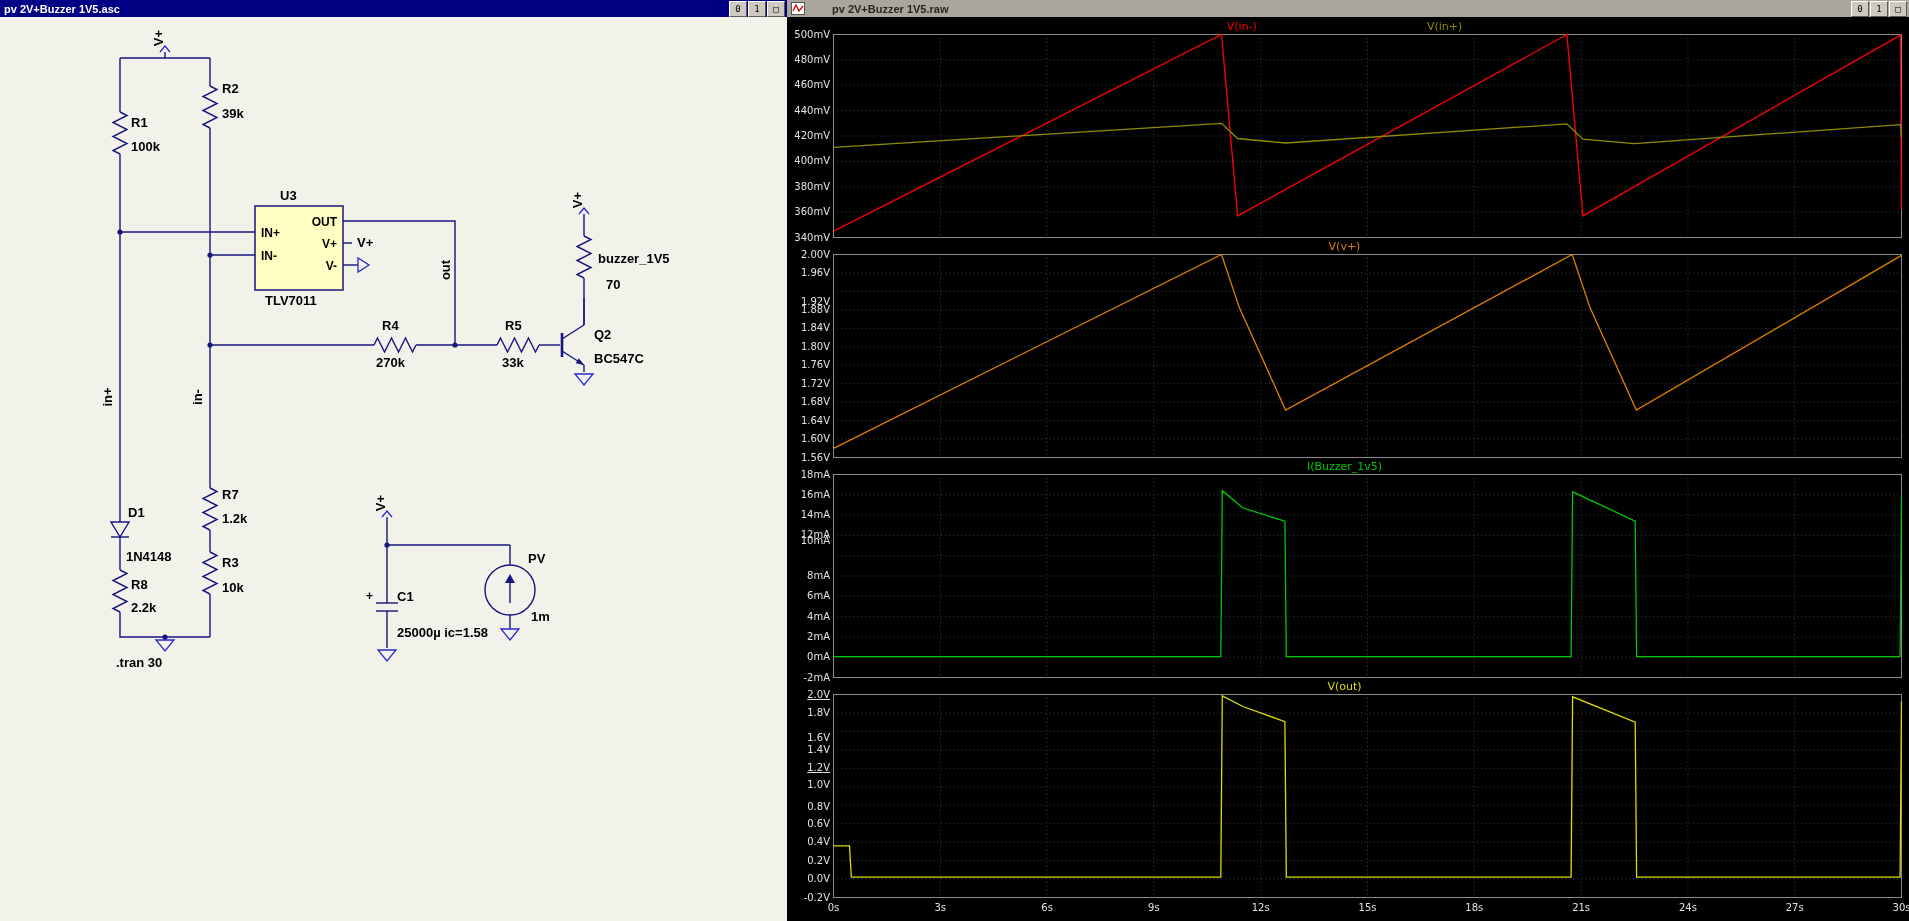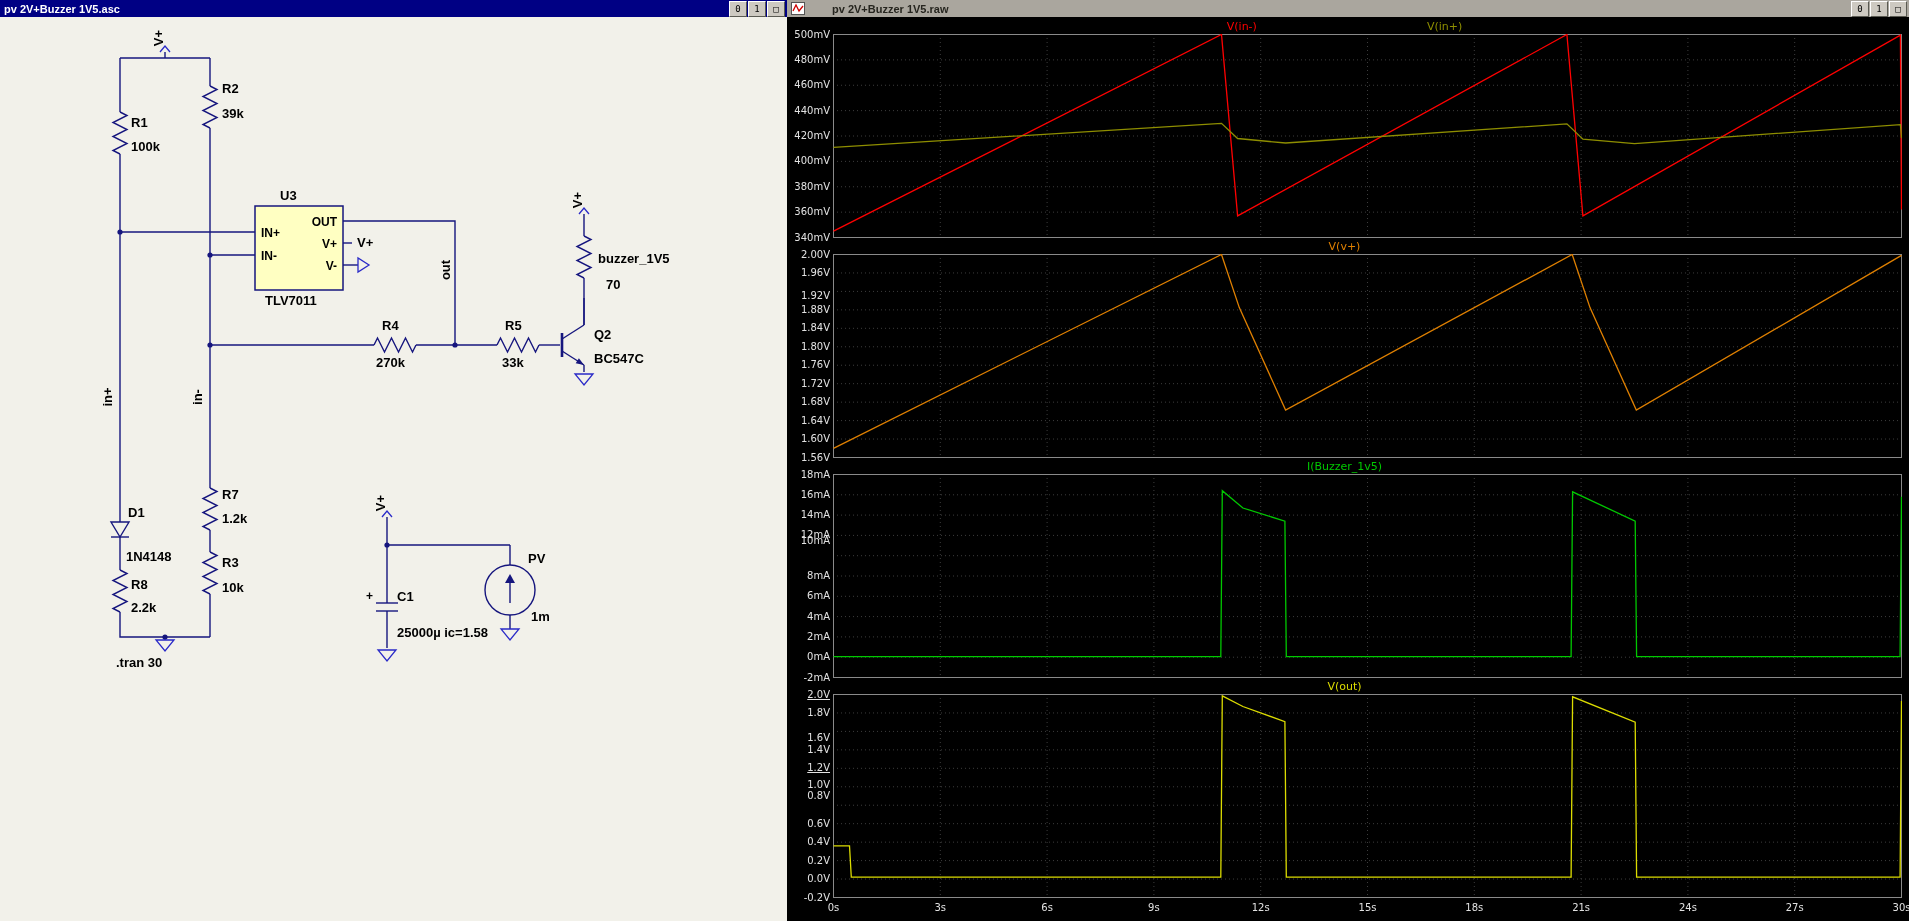--- a/index.html
+++ b/index.html
@@ -301,21 +301,21 @@
         </div>
       </div>
       <div class="pane">
         <div class="pane-titles">
             <span style="color: rgb(224, 128, 0);">V(v+)</span>
           </div>
         <div class="pane-body">
           <div class="gutter">
               <div class="ytick" style="top: -5.5px;">2.00V</div>
               <div class="ytick" style="top: 12.9545px;">1.96V</div>
-              <div class="ytick" style="top: 36px;">1.92V</div>
+              <div class="ytick" style="top: 42px;">1.92V</div>
               <div class="ytick" style="top: 49.8636px;">1.88V</div>
               <div class="ytick" style="top: 68.3182px;">1.84V</div>
               <div class="ytick" style="top: 86.7727px;">1.80V</div>
               <div class="ytick" style="top: 105.227px;">1.76V</div>
               <div class="ytick" style="top: 123.682px;">1.72V</div>
               <div class="ytick" style="top: 142.136px;">1.68V</div>
               <div class="ytick" style="top: 160.591px;">1.64V</div>
               <div class="ytick" style="top: 179.045px;">1.60V</div>
               <div class="ytick" style="top: 197.5px;">1.56V</div>
             </div>
@@ -403,21 +403,21 @@
             <span style="color: rgb(220, 220, 0);">V(out)</span>
           </div>
         <div class="pane-body">
           <div class="gutter">
               <div class="ytick" style="top: -5.5px; text-decoration: underline;">2.0V</div>
               <div class="ytick" style="top: 12.9545px;">1.8V</div>
               <div class="ytick" style="top: 38px;">1.6V</div>
               <div class="ytick" style="top: 49.8636px;">1.4V</div>
               <div class="ytick" style="top: 68.3182px; text-decoration: underline;">1.2V</div>
               <div class="ytick" style="top: 85px;">1.0V</div>
-              <div class="ytick" style="top: 96px;">0.8V</div>
+              <div class="ytick" style="top: 107px;">0.8V</div>
               <div class="ytick" style="top: 123.682px;">0.6V</div>
               <div class="ytick" style="top: 142.136px;">0.4V</div>
               <div class="ytick" style="top: 160.591px;">0.2V</div>
               <div class="ytick" style="top: 179.045px;">0.0V</div>
               <div class="ytick" style="top: 197.5px;">-0.2V</div>
             </div>
           <div class="plotbox">
               <svg width="1069" height="204">
                 <line x1="0.5" y1="0" x2="0.5" y2="204" stroke="#3d3d3d" stroke-dasharray="1 3"></line>
                 <line x1="107.30000000000001" y1="0" x2="107.30000000000001" y2="204" stroke="#3d3d3d" stroke-dasharray="1 3"></line>

